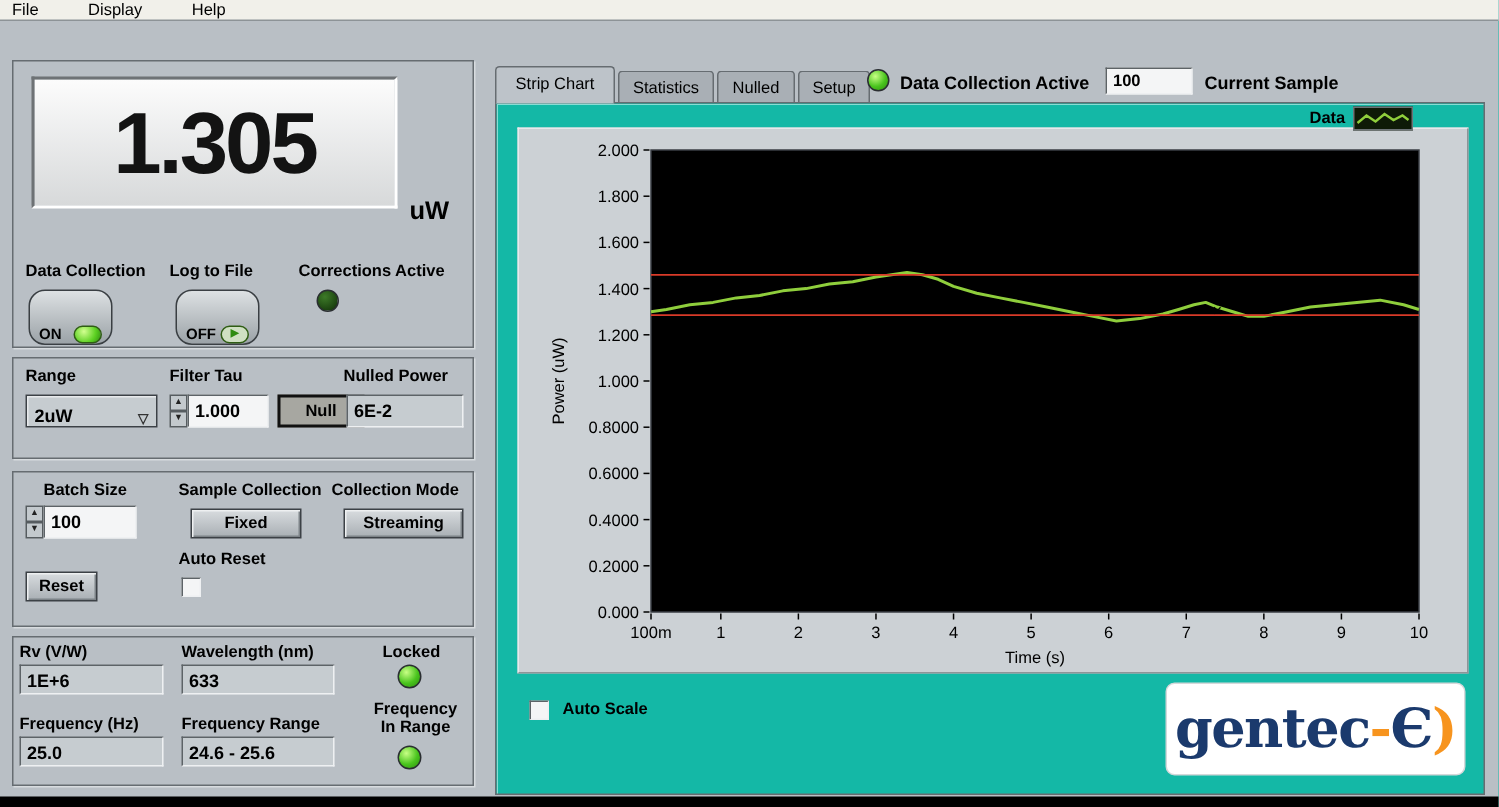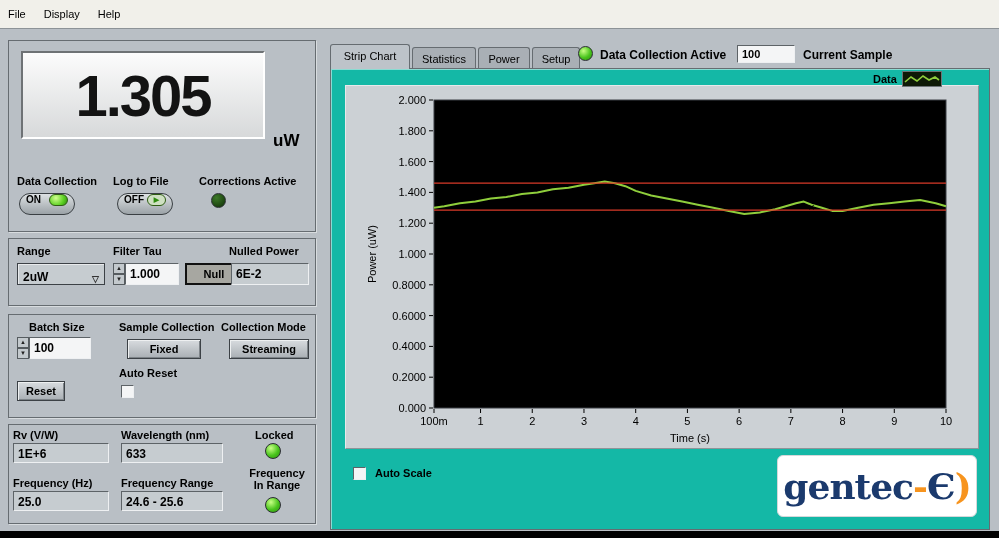--- a/index.html
+++ b/index.html
@@ -5,41 +5,41 @@
   * { margin:0; padding:0; box-sizing:border-box; }
   html,body { width:999px; height:538px; }
   body {
     position:relative; background:#b9bfc5; overflow:hidden;
     font-family:"Liberation Sans", sans-serif; color:#000;
   }
   .lbl { position:absolute; font-weight:bold; font-size:11px; white-space:nowrap; }
   .prelines { white-space:pre-line; text-align:center; line-height:12px; }
 
   #menu-bar {
-    position:absolute; left:0; top:0; width:999px; height:29px;
+    position:absolute; left:0; top:0; width:999px; height:14px;
     background:#f1f0ea; border-bottom:1px solid #8d9397;
-    display:flex; align-items:center; gap:18px; padding-left:8px; font-size:11px;
+    display:flex; align-items:center; gap:33px; padding-left:8px; font-size:11px;
   }
   .menu-item { cursor:default; }
 
   .box { position:absolute; border:1px solid #666c71; box-shadow:1px 1px 0 rgba(255,255,255,.45); }
 
   #numeric-display {
     position:absolute; left:12px; top:10px; width:244px; height:88px;
     background:linear-gradient(180deg,#fcfcfc,#d7d9da);
     border:2px solid; border-color:#6e7275 #ffffff #ffffff #6e7275;
     display:flex; align-items:center; justify-content:center;
     font-size:58px; font-weight:bold; letter-spacing:-2px; color:#131313;
   }
   .unit { position:absolute; font-weight:bold; font-size:17px; }
 
   .toggle {
-    position:absolute; width:56px; height:22px; border-radius:11px;
+    position:absolute; width:56px; height:37px; border-radius:11px;
     background:linear-gradient(#dde1e3,#9ba2a7); border:1px solid #3a3f43;
-    display:flex; align-items:flex-start; justify-content:space-between;
+    display:flex; align-items:flex-end; justify-content:space-between;
     padding:0 6px; font-size:10px; font-weight:bold;
   }
   .toggle .ind { width:19px; height:12px; border-radius:6px; border:1px solid #2f5d14; }
   .ind-on  { background:radial-gradient(circle at 35% 30%,#d2ff90,#5cd022 60%,#2f8c10); }
   .ind-off { background:#cfe0c2; font-size:7px; color:#2f8c10; line-height:10px; text-align:center; }
 
   .led { position:absolute; border-radius:50%; border:1px solid #2a2e31; }
   .led-on  { background:radial-gradient(circle at 35% 30%,#c8ff85,#49c41d 55%,#2f8c10); }
   .led-off { background:radial-gradient(circle at 35% 30%,#3d7a28,#1c4410 70%,#123008); }
 
@@ -209,21 +209,21 @@
   <span class="lbl" style="left:112px;top:52px;">Frequency Range</span>
   <div class="field" style="left:112px;top:66px;width:102px;height:20px;">24.6 - 25.6</div>
 
   <span class="lbl prelines" style="left:230px;top:42px;width:76px;">Frequency
 In Range</span>
   <div class="led led-on" style="left:256px;top:72px;width:16px;height:16px;"></div>
 </div>
 
 <div class="tab tab-active" style="left:330px;width:80px;">Strip Chart</div>
 <div class="tab tab-inactive" style="left:412px;width:64px;">Statistics</div>
-<div class="tab tab-inactive" style="left:478px;width:52px;">Power</div>
+<div class="tab tab-inactive" style="left:478px;width:52px;">Nulled</div>
 <div class="tab tab-inactive" style="left:532px;width:48px;">Setup</div>
 
 <div class="led led-on" style="left:578px;top:46px;width:15px;height:15px;"></div>
 <span class="lbl" style="left:600px;top:48px;font-size:12px;">Data Collection Active</span>
 <div id="header-sample-field">100</div>
 <span class="lbl" style="left:803px;top:48px;font-size:12px;">Current Sample</span>
 
 <div id="tab-panel">
 
   <div id="legend">

